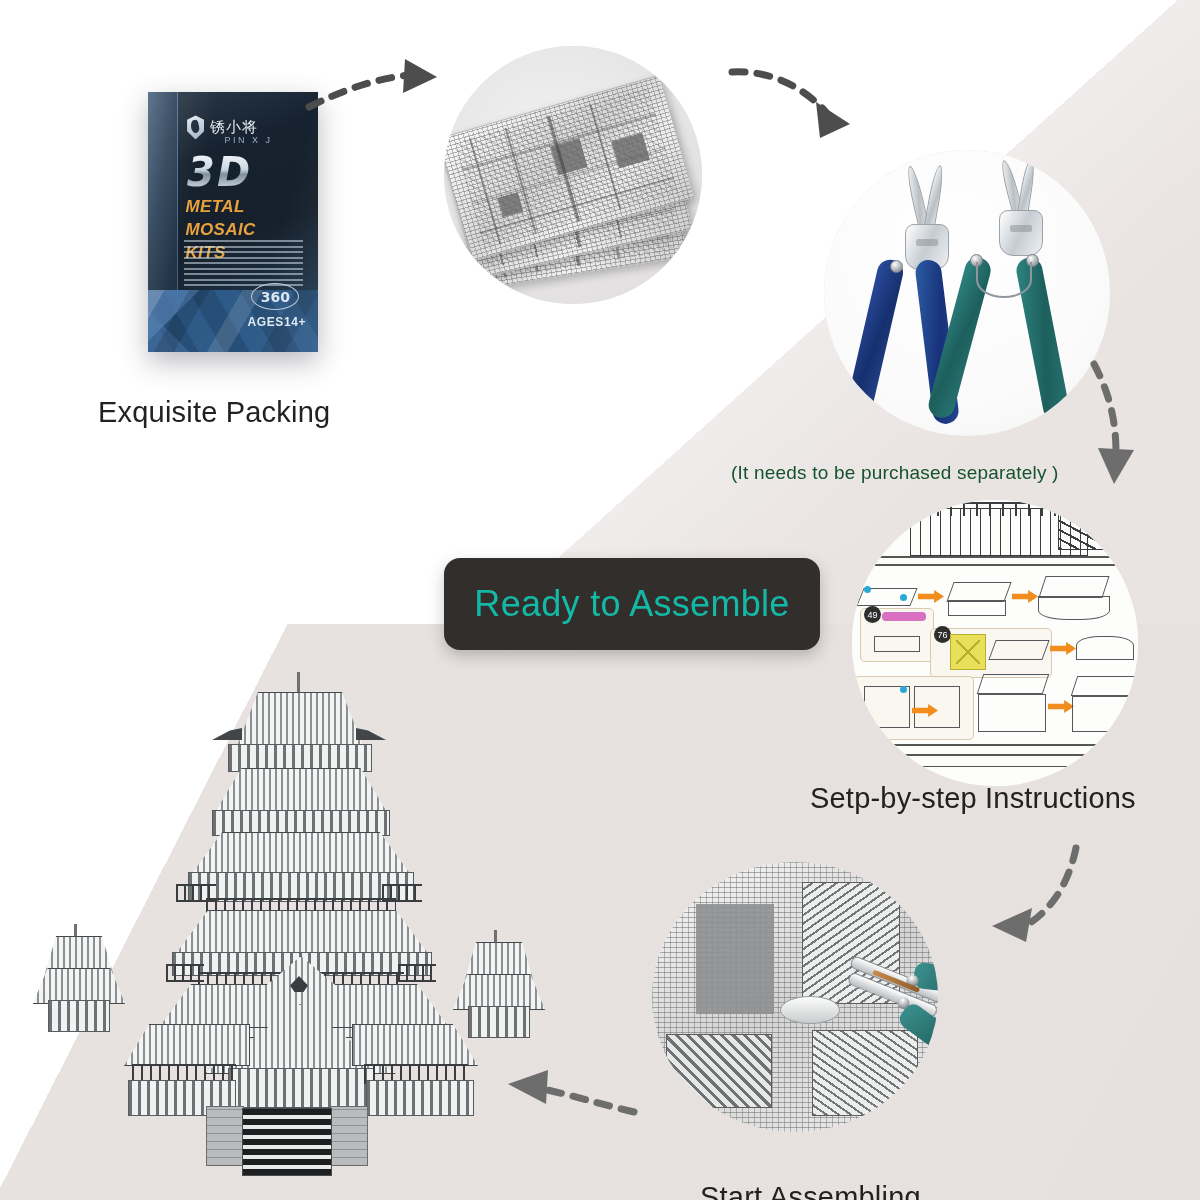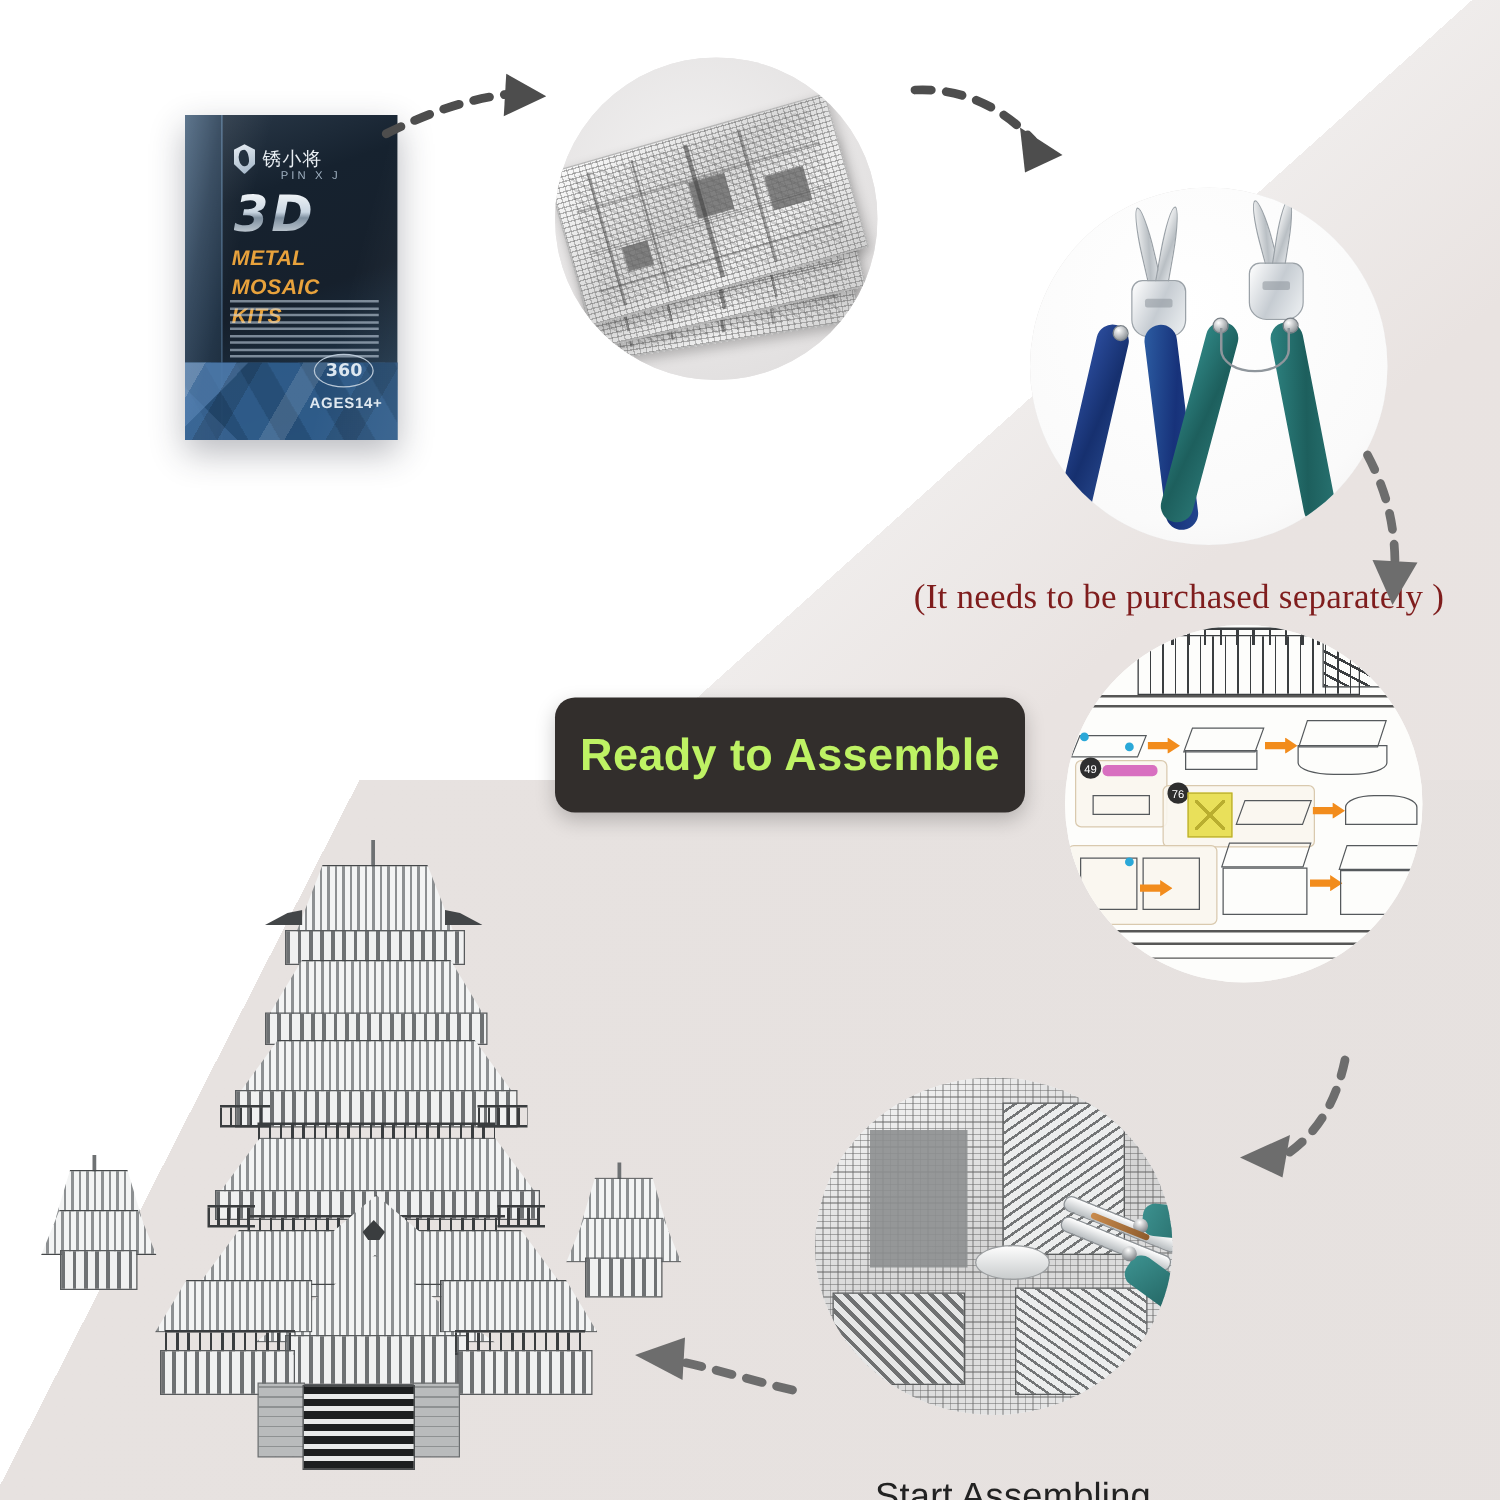--- a/index.html
+++ b/index.html
@@ -28,23 +28,22 @@
   
   .caption{
     position:absolute;
     color:#222;
     font-size:29px;
     font-weight:400;
     letter-spacing:.2px;
     white-space:nowrap;
   }
   .caption.sub{
-    font-size:28px;
-    color:#7f1d1d;
-    font-family:Liberation Serif, serif;
+    font-size:19px;
+    color:#14532d;
   }
 
   
   .circle{
     position:absolute;
     border-radius:50%;
     overflow:hidden;
   }
   .circle-soft{background:#e6e4e4;}
 
@@ -252,21 +251,21 @@
 
   
   .ready-badge{
     position:absolute;
     background:#322e2c;
     border-radius:16px;
     display:flex;align-items:center;justify-content:center;
     box-shadow:0 6px 16px rgba(0,0,0,.22);
   }
   .ready-badge span{
-    color:#bef264;font-size:36px;font-weight:700;letter-spacing:.3px;
+    color:#14b8a6;font-size:36px;font-weight:400;letter-spacing:.3px;
   }
 
   
   .arrow{position:absolute;}
   .arrow svg{display:block;overflow:visible;}
 </style>
 </head>
 <body>
 
 <div id="stage">
@@ -302,20 +301,21 @@
         <i></i>
         <i></i>
         <i></i>
     </div>
 
     <div class="box-badge">360</div>
     <div class="box-ages">AGES14+</div>
     <div class="box-sheen"></div>
   </div>
 
+  <div class="caption" style="left:98px;top:396px;">Exquisite Packing</div>
 
   <div class="arrow" style="left:305px;top:55px;">
     <svg width="135" height="60" viewBox="0 0 135 60">
       <path d="M4 52 C40 34 70 24 104 20" fill="none" stroke="#4d4d4d" stroke-width="7" stroke-linecap="round" stroke-dasharray="13 12"></path>
       <path d="M100 4 L132 22 L98 38 Z" fill="#4d4d4d"></path>
     </svg>
   </div>
 
   <div class="circle circle-soft" style="left:444px;top:46px;width:258px;height:258px;">
     <div style="position:absolute;inset:0;background:radial-gradient(circle at 42% 38%,#f2f1f1,#e3e1e1 72%,#dcdada);"></div>
@@ -424,20 +424,21 @@
       <span class="oarrow" style="left:196px;top:200px;"></span>
       <div class="step" style="left:222px;top:176px;width:58px;height:18px;transform:skewX(-18deg);"></div>
       <div class="step" style="left:220px;top:196px;width:60px;height:34px;"></div>
 
       <div class="rule" style="left:18px;top:244px;width:250px;"></div>
       <div class="rule" style="left:22px;top:254px;width:240px;"></div>
       <div class="rule" style="left:40px;top:266px;width:200px;height:1.4px;"></div>
     </div>
   </div>
 
+  <div class="caption" style="left:810px;top:782px;">Setp-by-step Instructions</div>
 
   <div class="arrow" style="left:980px;top:838px;">
     <svg width="110" height="120" viewBox="0 0 110 120">
       <path d="M96 10 C88 48 70 74 42 90" fill="none" stroke="#6d6d6d" stroke-width="7" stroke-linecap="round" stroke-dasharray="13 12"></path>
       <path d="M52 70 L46 104 L12 88 Z" fill="#6d6d6d"></path>
     </svg>
   </div>
 
   <div class="circle" style="left:652px;top:862px;width:286px;height:270px;background:#f3f3f3;">
     <div style="position:absolute;inset:-6px;

